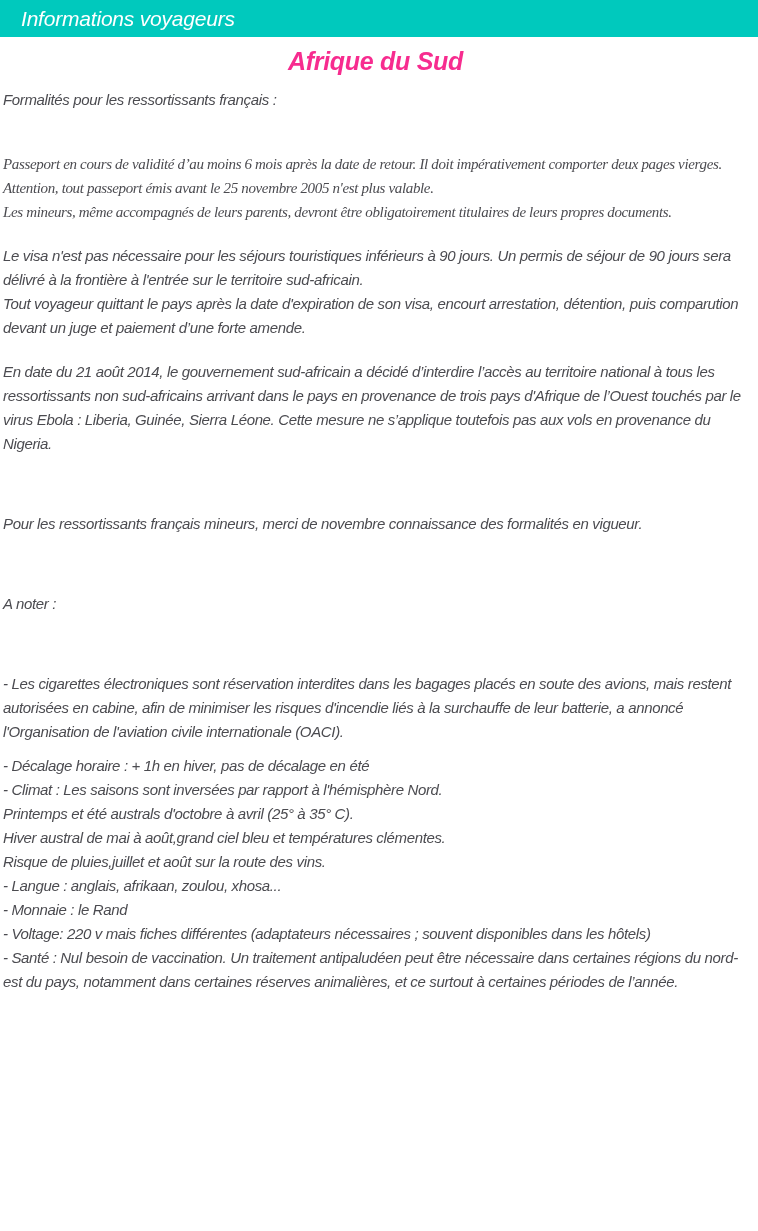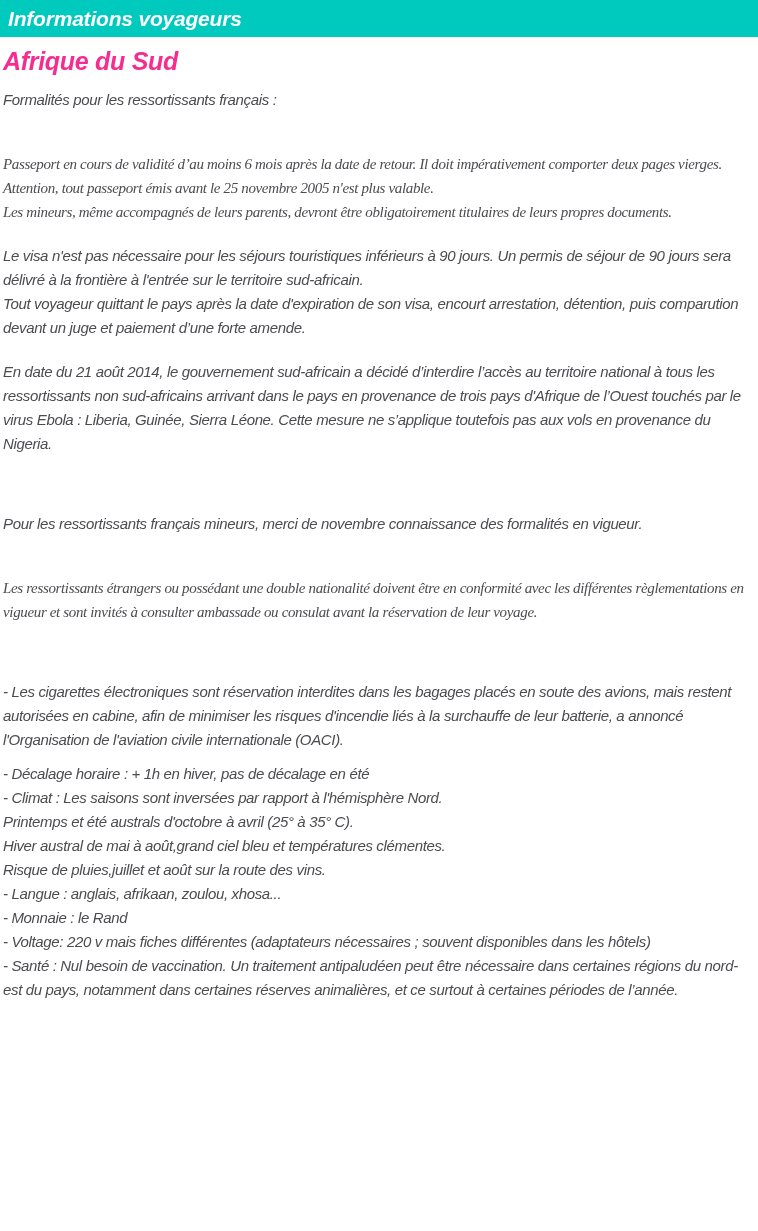--- a/index.html
+++ b/index.html
@@ -13,38 +13,39 @@
   }
   .topbar {
     background: #00c9bd;
     height: 37px;
     display: flex;
     align-items: center;
   }
   .topbar-title {
     color: #ffffff;
     font-style: italic;
-    font-weight: bold;
+    font-weight: normal;
     font-size: 21px;
-    padding-left: 8px;
+    padding-left: 21px;
     letter-spacing: -0.2px;
   }
   .content {
     padding: 0 10px 14px 3px;
     color: #4b4b50;
     font-style: italic;
   }
   .accent-heading {
     color: #f72c8f;
     font-style: italic;
     font-weight: bold;
     font-size: 25px;
     margin: 0;
     letter-spacing: -0.3px;
     line-height: 30px;
+    text-align: center;
   }
   h1.country { margin-top: 9px; }
   h2.infos { margin-top: 14px; }
   .body {
     font-size: 15px;
     line-height: 24px;
     letter-spacing: -0.35px;
     margin: 0;
     white-space: pre-line;
   }
@@ -71,22 +72,22 @@
 Attention, tout passeport émis avant le 25 novembre 2005 n'est plus valable.
 Les mineurs, même accompagnés de leurs parents, devront être obligatoirement titulaires de leurs propres documents.</p>
 
   <p class="body mt24">Le visa n'est pas nécessaire pour les séjours touristiques inférieurs à 90 jours. Un permis de séjour de 90 jours sera délivré à la frontière à l'entrée sur le territoire sud-africain.
 Tout voyageur quittant le pays après la date d'expiration de son visa, encourt arrestation, détention, puis comparution devant un juge et paiement d’une forte amende.</p>
 
   <p class="body mt24">En date du 21 août 2014, le gouvernement sud-africain a décidé d’interdire l’accès au territoire national à tous les ressortissants non sud-africains arrivant dans le pays en provenance de trois pays d'Afrique de l’Ouest touchés par le virus Ebola : Liberia, Guinée, Sierra Léone. Cette mesure ne s’applique toutefois pas aux vols en provenance du Nigeria.</p>
 
   <p class="body mt56">Pour les ressortissants français mineurs, merci de novembre connaissance des formalités en vigueur.</p>
 
-  <p class="body mt40">Les ressortissants étrangers ou possédant une double nationalité doivent être en conformité avec les différentes règlementations en vigueur et sont invités à consulter ambassade ou consulat avant la réservation de leur voyage.</p>
 
+  <p class="body mt56">A noter :</p>
 
   <p class="body mt56">- Les cigarettes électroniques sont réservation interdites dans les bagages placés en soute des avions, mais restent autorisées en cabine, afin de minimiser les risques d'incendie liés à la surchauffe de leur batterie, a annoncé l'Organisation de l'aviation civile internationale (OACI).</p>
 
 
 
   <p class="body practical">- Décalage horaire : + 1h en hiver, pas de décalage en été
 - Climat : Les saisons sont inversées par rapport à l'hémisphère Nord.
 Printemps et été australs d'octobre à avril (25° à 35° C).
 Hiver austral de mai à août,grand ciel bleu et températures clémentes.
 Risque de pluies,juillet et août sur la route des vins.

